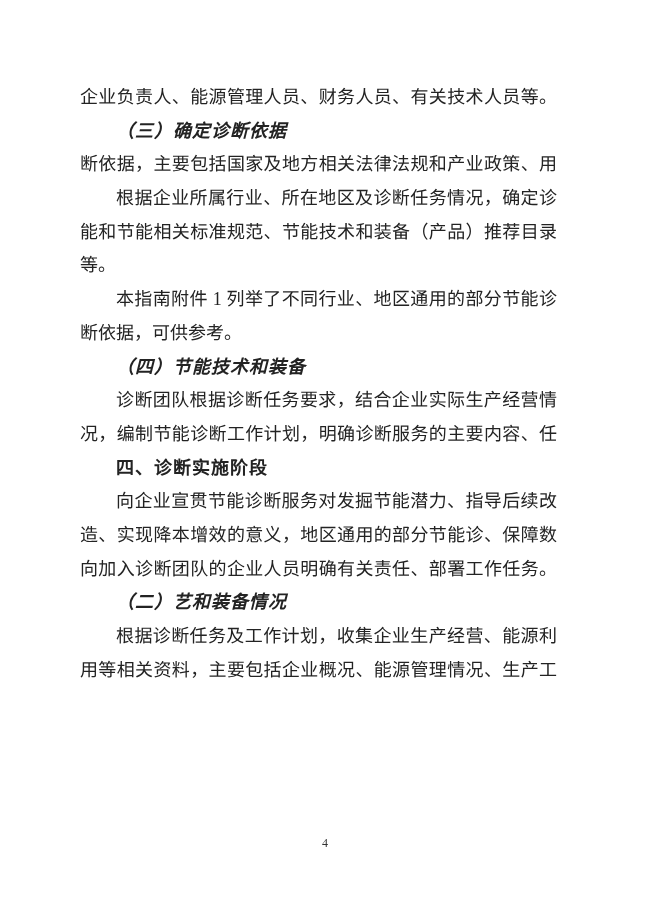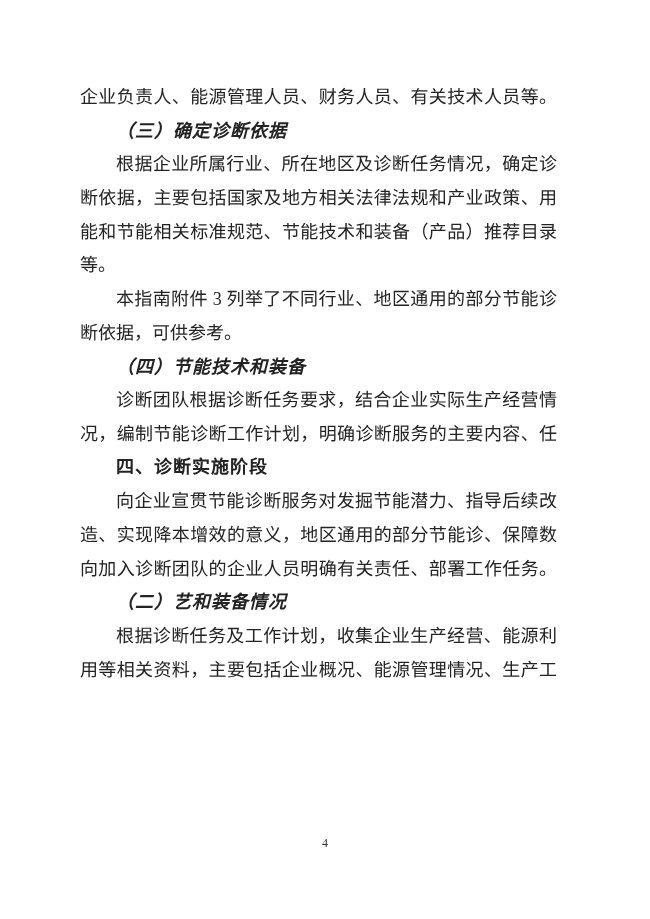--- a/index.html
+++ b/index.html
@@ -40,21 +40,21 @@
   }
   .ln.ind {
     text-indent: 2em;
   }
   .ln.h-kai {
     font-weight: bold;
     font-style: italic; 
     letter-spacing: 1px;
   }
   .ln.h-hei {
-    font-family: Liberation Mono, monospace;
+    font-family: Liberation Sans, sans-serif;
     font-style: normal;
     font-weight: bold;
     letter-spacing: 1px;
   }
   .page-footer {
     position: absolute;
     left: 0;
     top: 835px;
     width: 650px;
     text-align: center;
@@ -65,25 +65,25 @@
   }
 </style>
 </head>
 <body>
 
 <div class="page">
 
   <div class="text-block">
     <div class="ln just">企业负责人、能源管理人员、财务人员、有关技术人员等。</div>
     <div class="ln h-kai ind">（三）确定诊断依据</div>
+    <div class="ln just">断依据，主要包括国家及地方相关法律法规和产业政策、用</div>
     <div class="ln ind just">根据企业所属行业、所在地区及诊断任务情况，确定诊</div>
-    <div class="ln just">断依据，主要包括国家及地方相关法律法规和产业政策、用</div>
     <div class="ln just">能和节能相关标准规范、节能技术和装备（产品）推荐目录</div>
     <div class="ln">等。</div>
-    <div class="ln ind just">本指南附件 3 列举了不同行业、地区通用的部分节能诊</div>
+    <div class="ln ind just">本指南附件 1 列举了不同行业、地区通用的部分节能诊</div>
     <div class="ln">断依据，可供参考。</div>
     <div class="ln h-kai ind">（四）节能技术和装备</div>
     <div class="ln ind just">诊断团队根据诊断任务要求，结合企业实际生产经营情</div>
     <div class="ln just">况，编制节能诊断工作计划，明确诊断服务的主要内容、任</div>
     <div class="ln h-hei ind">四、诊断实施阶段</div>
     <div class="ln ind just">向企业宣贯节能诊断服务对发掘节能潜力、指导后续改</div>
     <div class="ln just">造、实现降本增效的意义，地区通用的部分节能诊、保障数</div>
     <div class="ln just">向加入诊断团队的企业人员明确有关责任、部署工作任务。</div>
     <div class="ln h-kai ind">（二）艺和装备情况</div>
     <div class="ln ind just">根据诊断任务及工作计划，收集企业生产经营、能源利</div>

